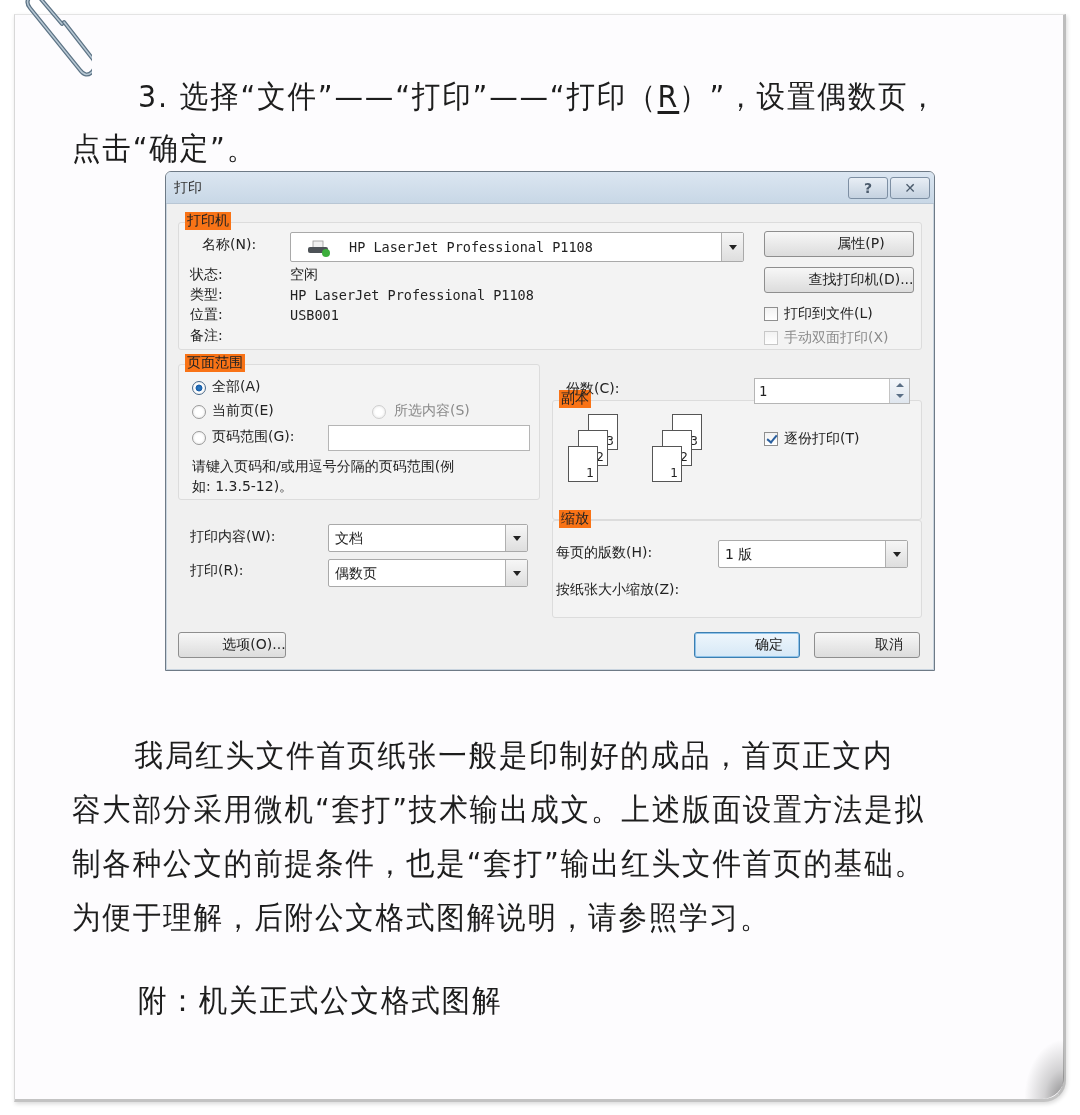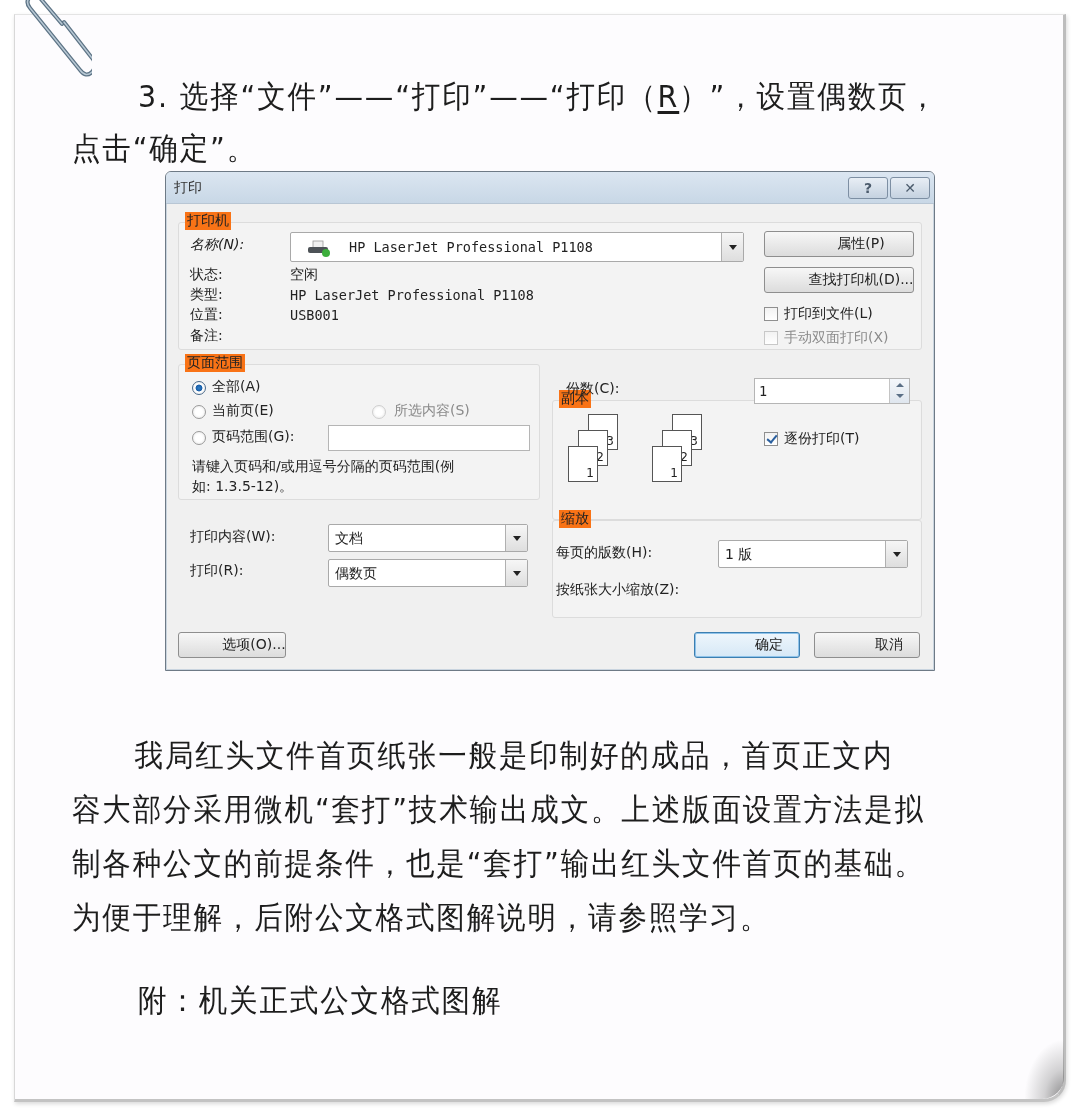--- a/index.html
+++ b/index.html
@@ -141,21 +141,21 @@
 <div class="dialog">
   <div class="titlebar">
     <span class="title">打印</span>
     <div class="tb-btn tb-help">?</div>
     <div class="tb-btn tb-close">✕</div>
   </div>
 
   <div class="group" style="left:12px; top:50px; width:744px; height:128px;">
     <span class="group-label">打印机</span>
   </div>
-  <span class="lbl" style="left:24px; top:64px;font-style:italic;">名称(N):</span>
+  <span class="lbl" style="left:36px; top:64px;">名称(N):</span>
   <div class="combo" style="left:124px; top:60px; width:454px; height:30px;">
     <svg style="position:absolute; left:16px; top:7px;" width="26" height="18" viewBox="0 0 26 18">
       <rect x="6" y="1" width="10" height="7" fill="#f0f0f0" stroke="#999" stroke-width="0.8"></rect>
       <rect x="1" y="7" width="20" height="6" rx="2" fill="#4d5257"></rect>
       <circle cx="19" cy="13" r="4" fill="#3cae3c"></circle>
     </svg>
     <span class="val mono" style="left:58px; top:6px;">HP LaserJet Professional P1108</span>
     <div class="arrow" style="height:28px;"></div>
   </div>
   <div class="btn" style="left:598px; top:59px; width:150px;">属性(P)</div>

